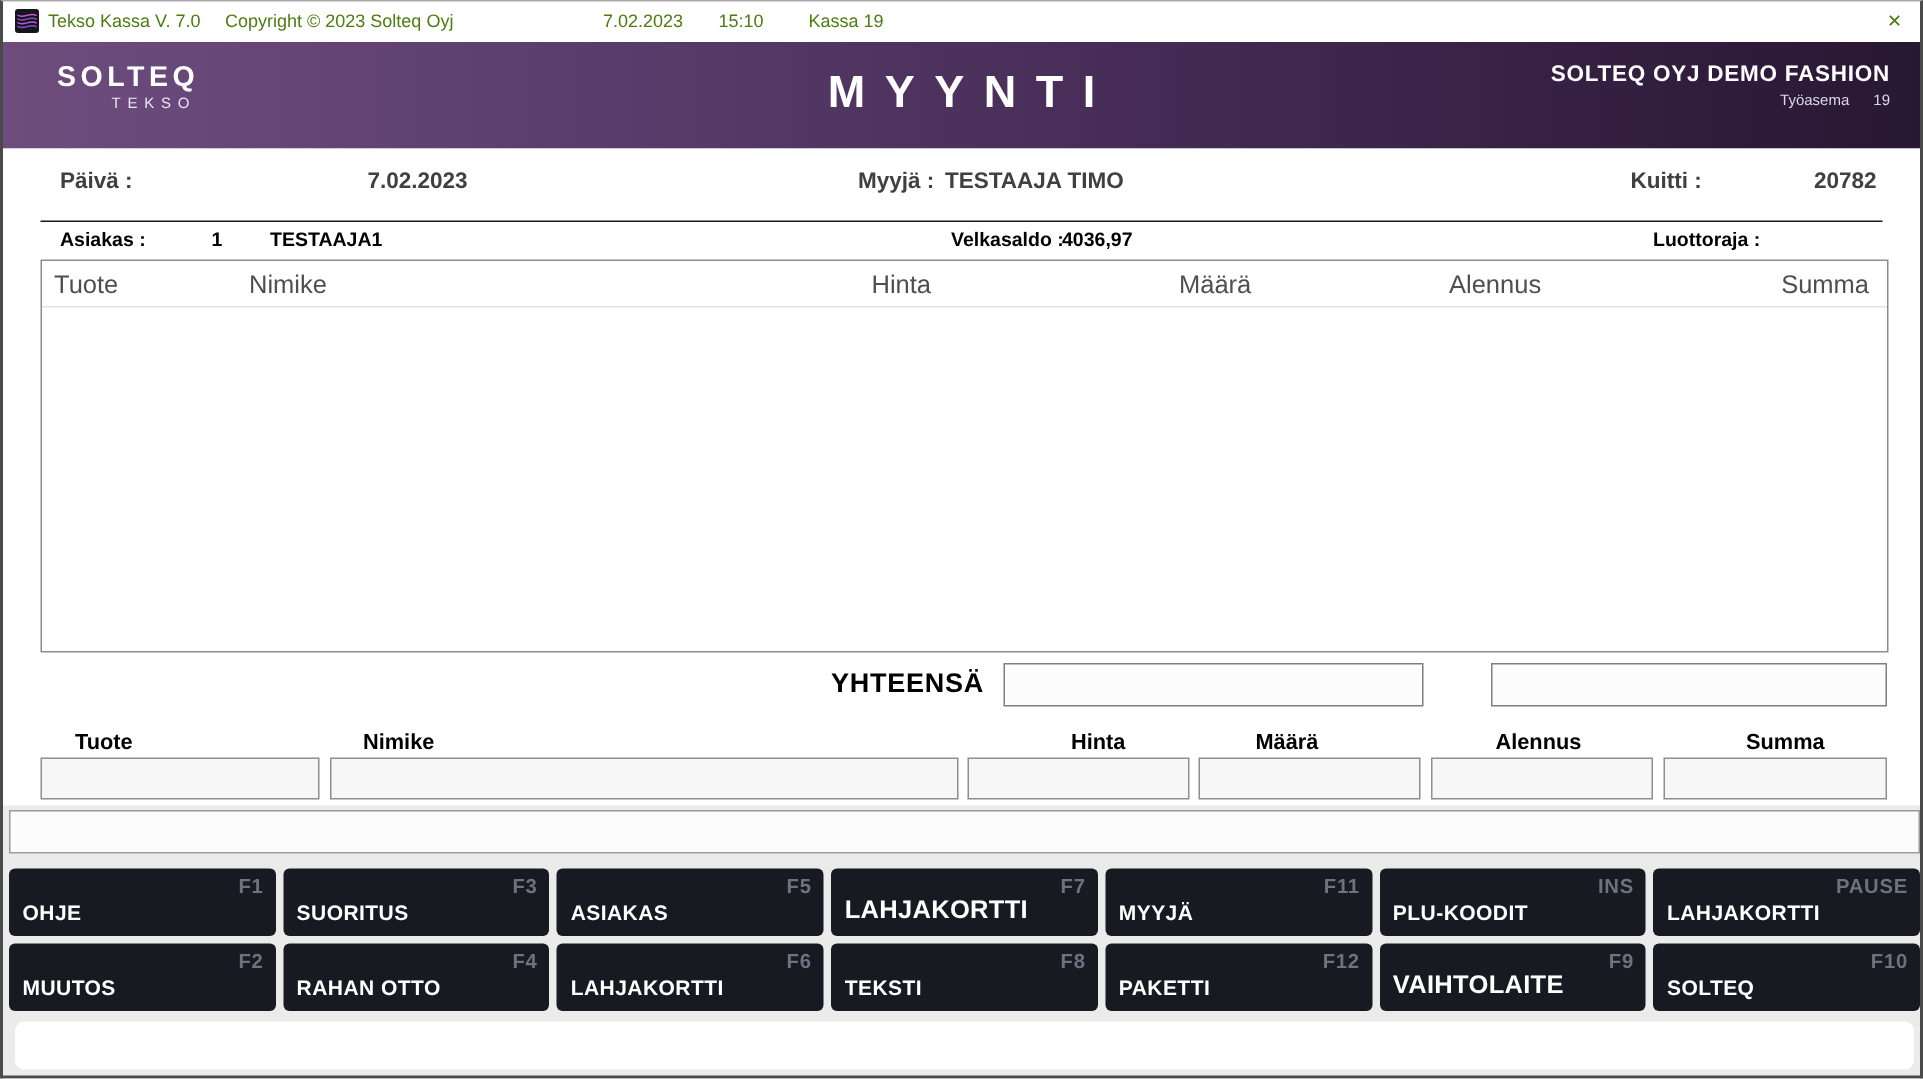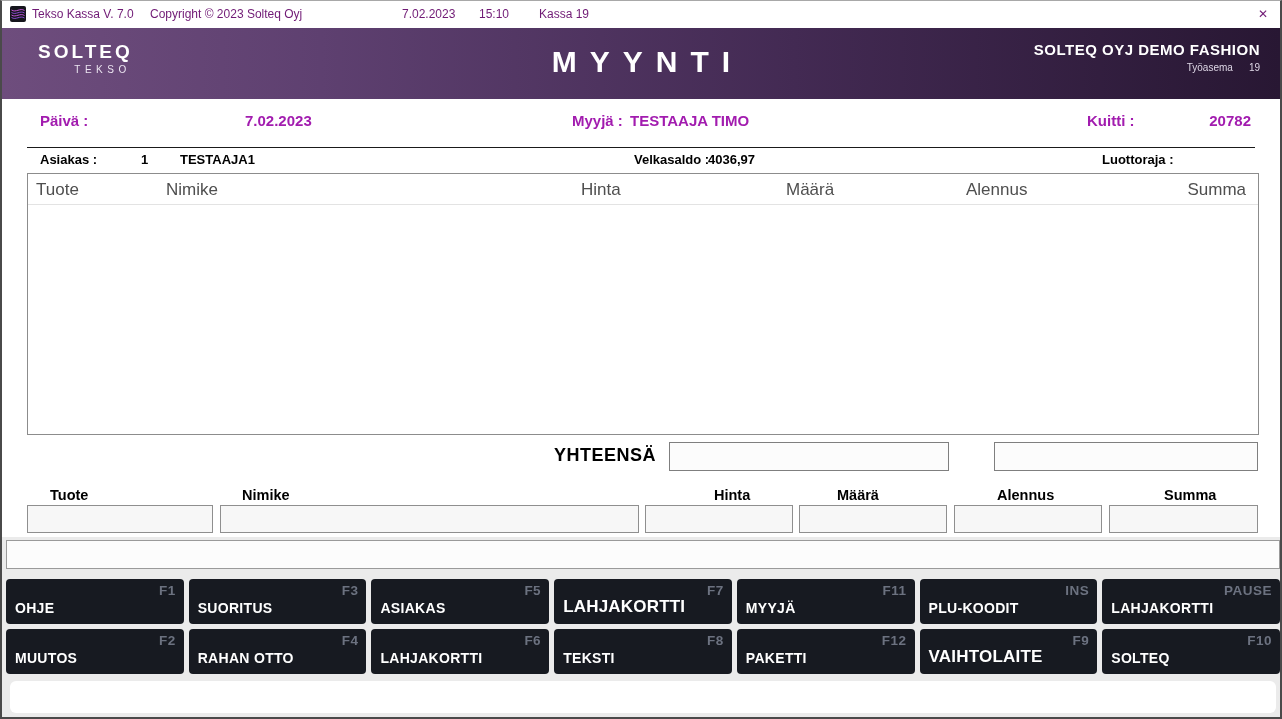--- a/index.html
+++ b/index.html
@@ -7,21 +7,21 @@
   .page {
     position:relative; width:1282px; height:719px; overflow:hidden;
     background:#ebebeb;
     border-left:2px solid #4a4a4a; border-right:2px solid #4a4a4a;
     border-bottom:2px solid #4a4a4a; border-top:1px solid #a8a8a8;
     font-family:"Liberation Sans", sans-serif;
   }
 
   
   .titlebar { position:absolute; left:0; top:0; width:100%; height:27px; background:#ffffff; }
-  .titlebar span { position:absolute; top:6px; font-size:12px; color:#701a75; white-space:nowrap; }
+  .titlebar span { position:absolute; top:6px; font-size:12px; color:#4d7c0f; white-space:nowrap; }
   .tb-icon { position:absolute; left:8px; top:5px; width:16px; height:16px; }
   .tb-title { left:30px; }
   .tb-copy  { left:148px; }
   .tb-date  { left:400px; }
   .tb-time  { left:477px; }
   .tb-kassa { left:537px; }
   .tb-close { position:absolute; right:12px; top:4px; font-size:15px; color:#5a5a5a; cursor:default; }
 
   
   .header {
@@ -37,21 +37,21 @@
   }
   .header-right { position:absolute; right:20px; top:13px; text-align:right; color:#ffffff; }
   .store-name { font-size:15px; font-weight:700; letter-spacing:0.5px; display:block; }
   .workstation { display:block; margin-top:4px; font-size:10px; color:#ded7e6; }
   .workstation .ws-num { margin-left:16px; }
 
   
   .white-area { position:absolute; left:0; top:98px; width:100%; height:438px; background:#ffffff; }
 
   .info-row { position:absolute; left:0; top:98px; width:100%; height:48px; }
-  .info-row span { position:absolute; top:13px; font-size:15px; font-weight:700; color:#a21caf; white-space:nowrap; }
+  .info-row span { position:absolute; top:13px; font-size:15px; font-weight:700; color:#404040; white-space:nowrap; }
   .paiva-label  { left:38px; }
   .paiva-value  { left:243px; }
   .myyja-label  { left:570px; }
   .myyja-value  { left:628px; }
   .kuitti-label { left:1085px; }
   .kuitti-value { right:29px; }
 
   .separator { position:absolute; left:25px; right:25px; top:146px; height:1px; background:#1a1a1a; }
 
   .customer-row { position:absolute; left:0; top:147px; width:100%; height:25px;padding-left:22px; }

